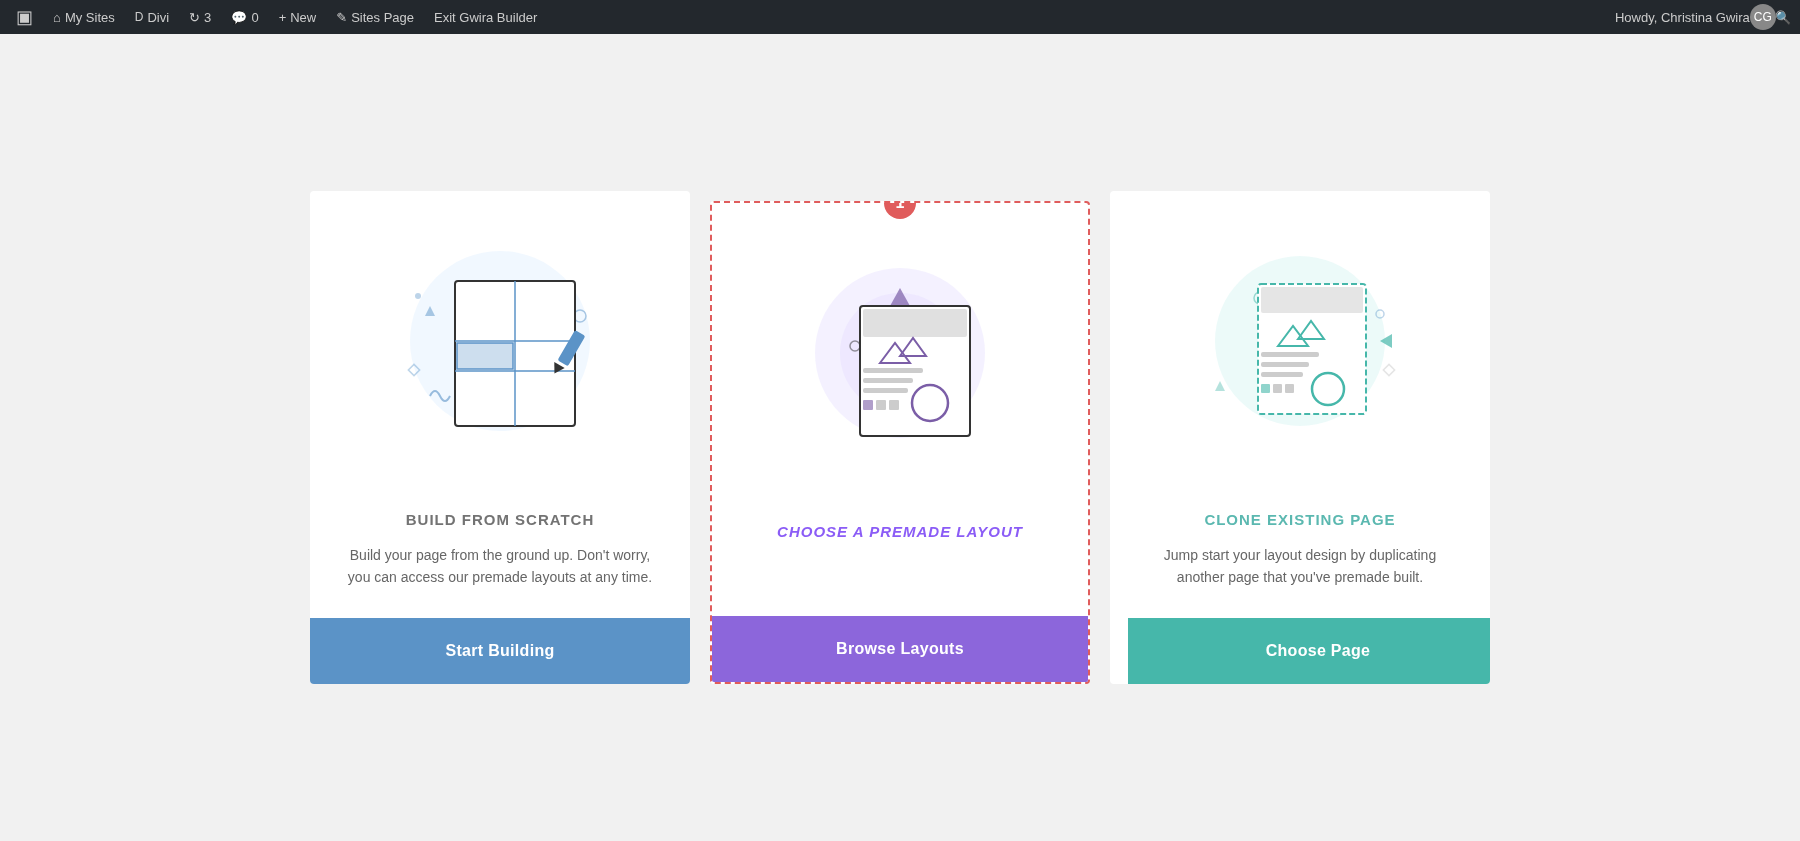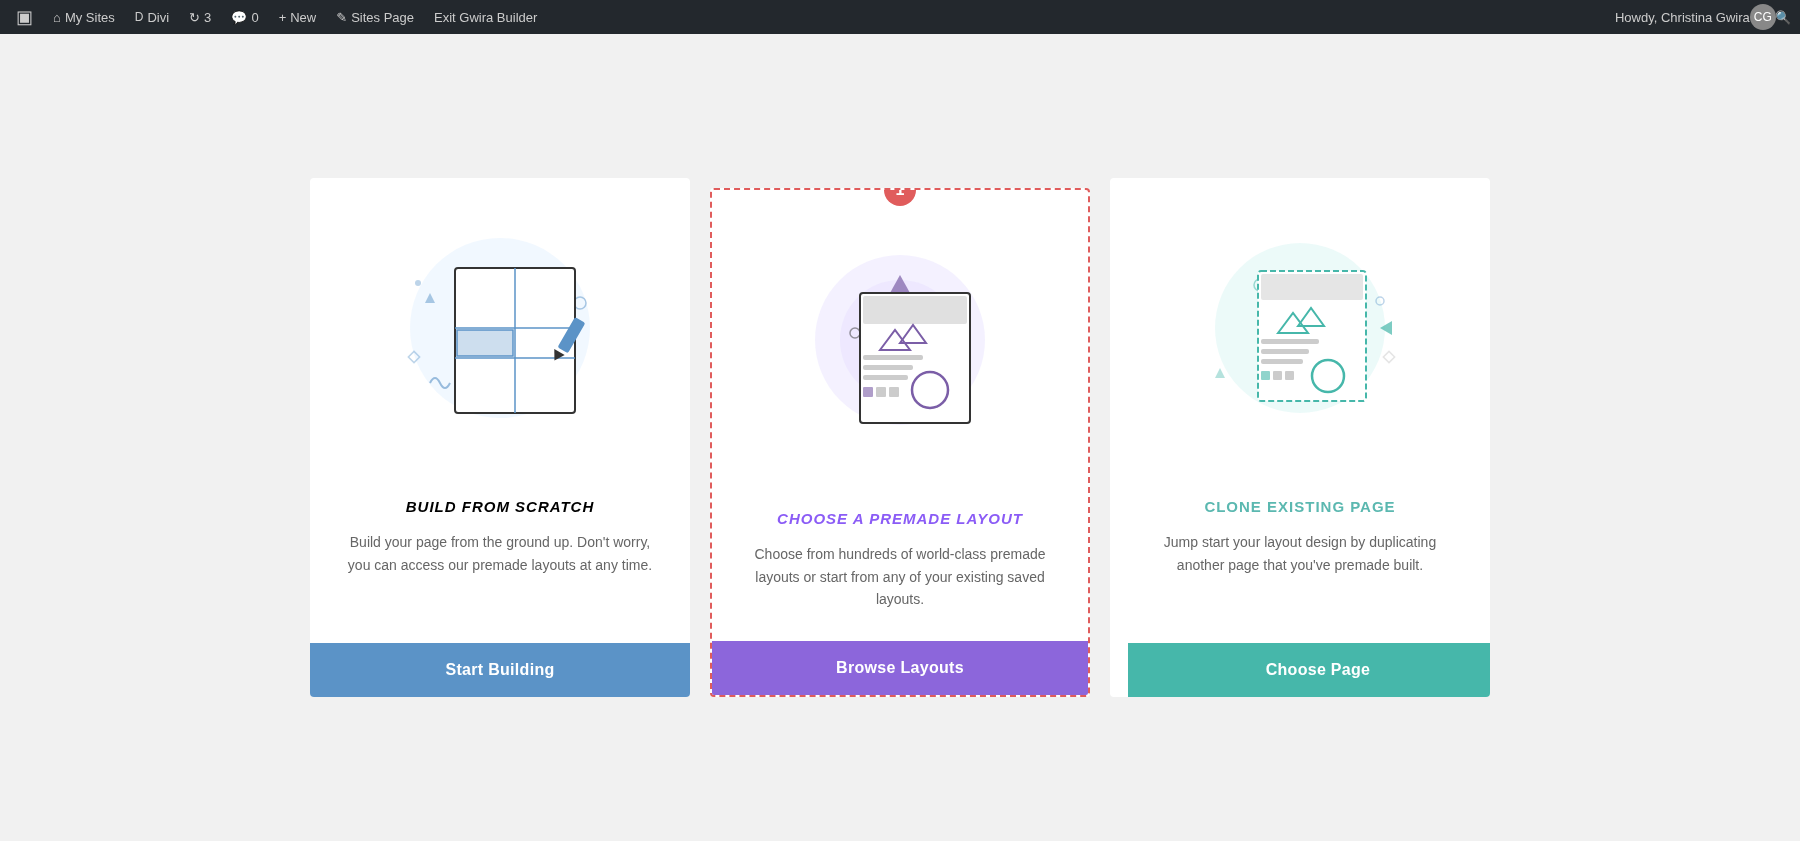--- a/index.html
+++ b/index.html
@@ -95,33 +95,33 @@
       flex: 1;
     }
 
     .card-title {
       font-size: 15px;
       font-weight: 700;
       letter-spacing: 1px;
       margin-bottom: 16px;
       text-transform: uppercase;
     }
-    .card-title-blue { color: #000000; font-style: italic; }
+    .card-title-blue { color: #737373; }
     .card-title-purple { color: #8b5cf6; font-style: italic; }
     .card-title-teal { color: #5bb8b0; }
 
     .card-desc {
       font-size: 14px;
       color: #666;
       line-height: 1.6;
     }
 
     .card-btn {
       width: 100%;
-      padding: 18px;
+      padding: 24px;
       border: none;
       color: #fff;
       font-size: 16px;
       font-weight: 600;
       cursor: pointer;
       letter-spacing: 0.3px;
       margin-top: auto;
     }
     .btn-blue { background: #5b93c7; }
     .btn-purple { background: #8c66db; }
@@ -243,21 +243,20 @@
 
           <circle cx="160" cy="165" r="18" fill="none" stroke="#7b5ea7" stroke-width="2.5"></circle>
 
           <rect x="93" y="162" width="10" height="10" rx="1" fill="#7b5ea7" opacity="0.6"></rect>
           <rect x="106" y="162" width="10" height="10" rx="1" fill="#ccc"></rect>
           <rect x="119" y="162" width="10" height="10" rx="1" fill="#ccc"></rect>
         </svg>
       </div>
       <div class="card-body">
         <div class="card-title card-title-purple">CHOOSE A PREMADE LAYOUT</div>
-        <p class="card-desc">Choose from hundreds of world-class premade layouts or start from any of your existing saved layouts.</p>
       </div>
       <button class="card-btn btn-purple">Browse Layouts</button>
     </div>
 
     <div class="card">
       <div class="card-illustration">
 
         <svg width="260" height="230" viewBox="0 0 260 230">
 
           <circle cx="130" cy="115" r="85" fill="#e0f7f5" opacity="0.6"></circle>

